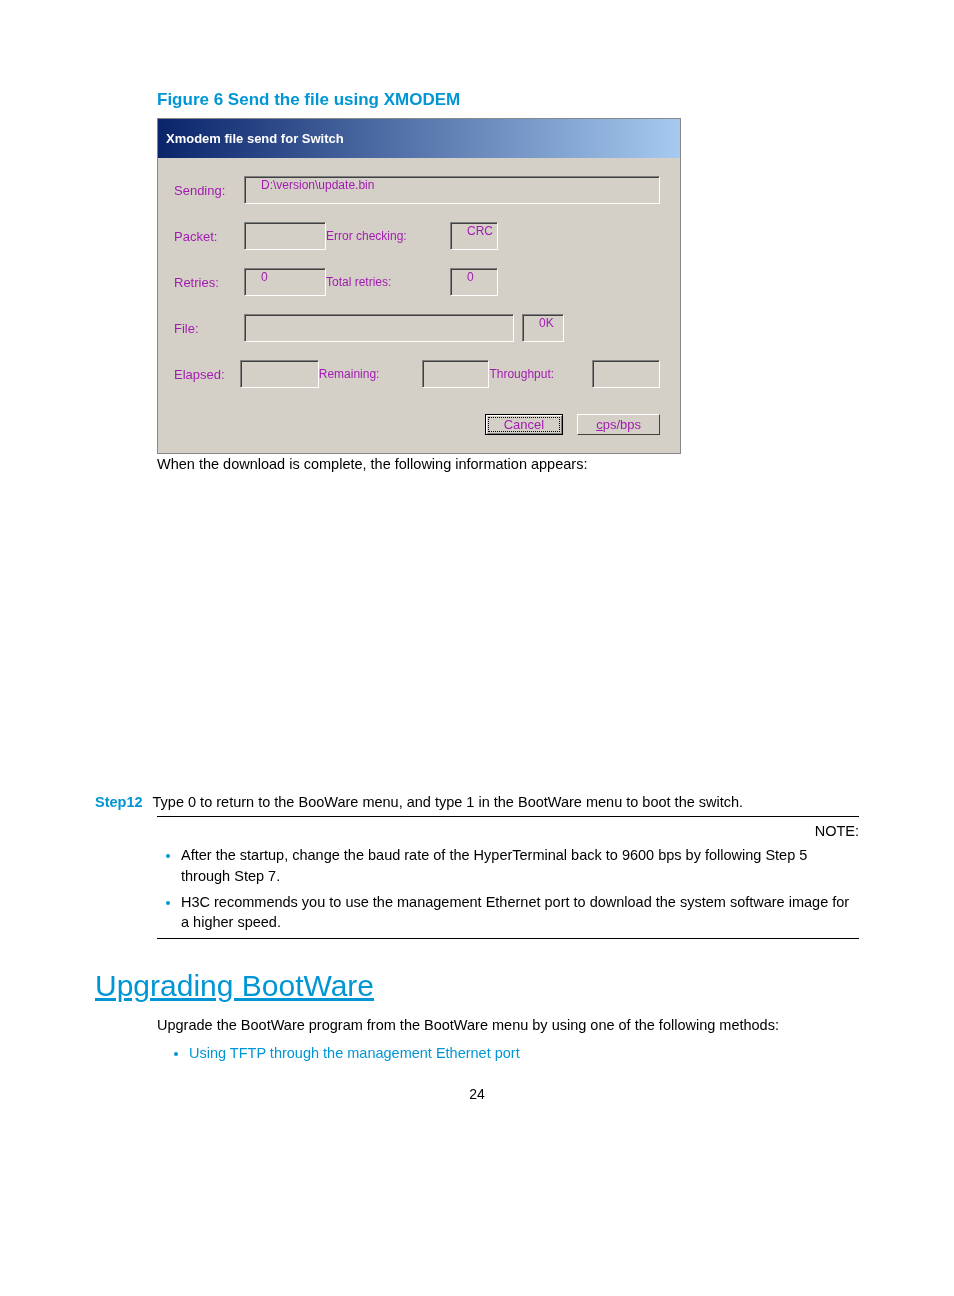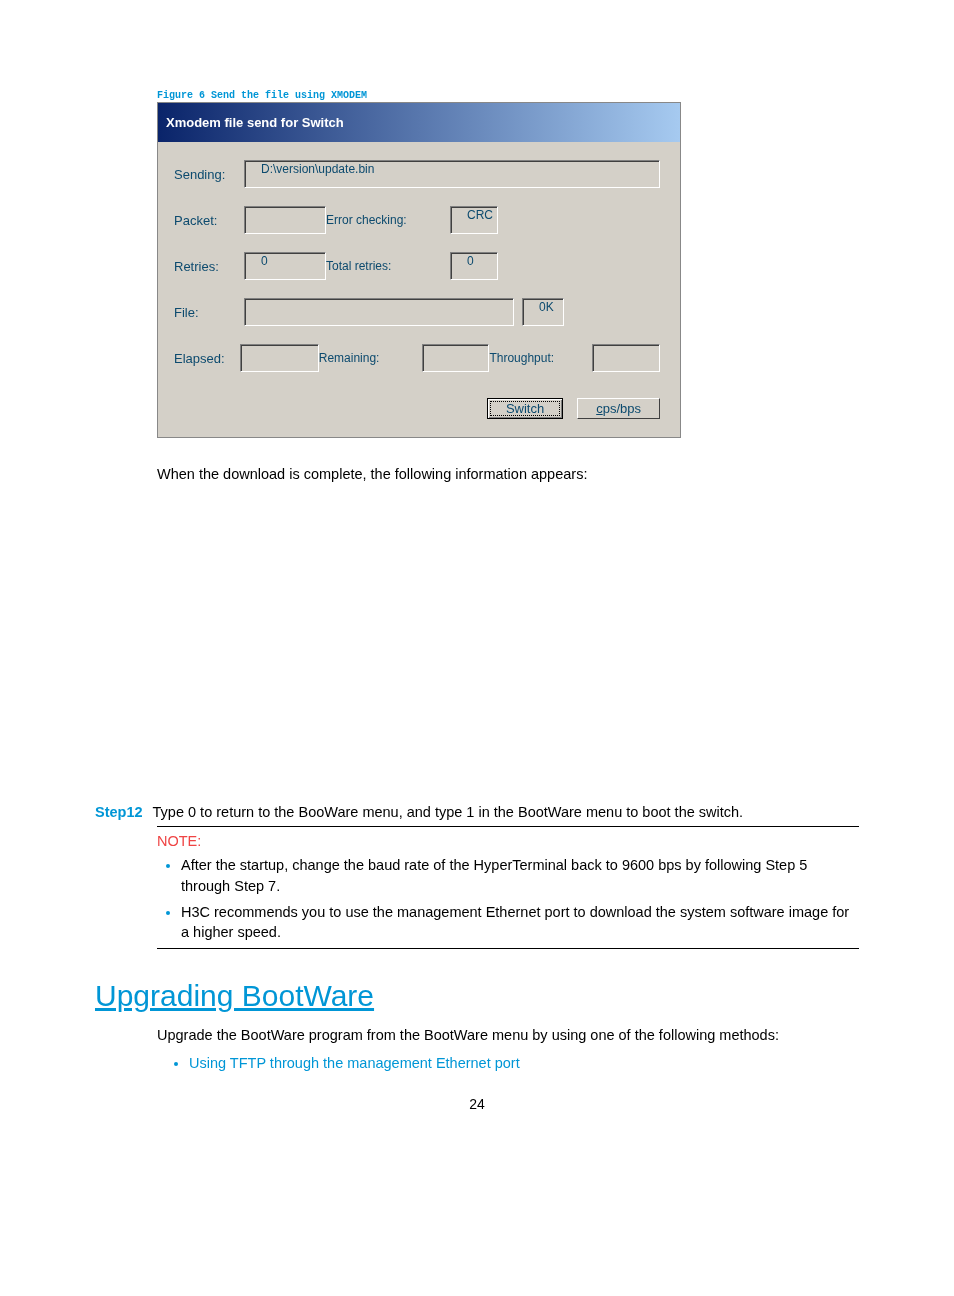--- a/index.html
+++ b/index.html
@@ -10,41 +10,40 @@
     color: #000;
     width: 954px;
   }
   .page {
     padding: 90px 95px 40px 95px;
   }
   .indent-block { margin-left: 62px; }
   .fig-caption {
     color: #0096d6;
     font-weight: bold;
-    font-size: 10px;
-    margin-bottom: 1px;
-    font-family: Liberation Mono, monospace;
+    font-size: 17px;
+    margin-bottom: 8px;
   }
   .dialog {
     width: 524px;
     background: #d4d0c8;
     border: 1px solid #888;
     box-sizing: border-box;
   }
   .dialog-title {
     background: linear-gradient(to right, #0a246a, #a6caf0);
     color: #fff;
     font-weight: bold;
     font-size: 13px;
     padding: 12px 8px;
   }
   .dialog-body {
     padding: 18px 20px 18px 16px;
     font-size: 13px;
-    color: #0c4a6e;
+    color: #a21caf;
     border-radius: 21px;
   }
   .row { display:flex; align-items:center; margin-bottom: 18px; gap: 0; }
   .row:last-child { margin-bottom: 0; }
   .lbl { width: 70px; text-align:left; font-size:13px; }
   .lbl2 { font-size:12px; text-align:left; padding-right:24px;}
   .inset-box {
     background: #d4d0c8;
     border-top: 1px solid #808080;
     border-left: 1px solid #808080;
@@ -61,25 +60,25 @@
     background: #d4d0c8;
     border-top: 1px solid #fff;
     border-left: 1px solid #fff;
     border-right: 1px solid #404040;
     border-bottom: 1px solid #404040;
     font-size: 13px;
     padding: 2px 18px;
     box-sizing: border-box;
   }
   .ul { text-decoration: underline; }
-  .body-para { font-size: 14.5px; line-height: 1.4; margin-top: 26px; margin-bottom: 320px; }
+  .body-para { font-size: 14.5px; line-height: 1.4; margin-bottom: 320px; }
   .step-row { font-size: 14.5px; margin-top: 0; display:flex; gap:10px; margin-bottom: 6px;}
   .step-lbl { color:#0096d6; font-weight:bold; }
   .hr { border: none; border-top: 1px solid #000; margin: 6px 0; }
-  .note-lbl { color:#ef4444; font-size: 14.5px; margin: 4px 0 6px 0; }
+  .note-lbl { color:#000000; font-size: 14.5px; margin: 4px 0 6px 0; text-align: right; }
   .note-list { margin: 0; padding-left: 24px; }
   .note-list li { font-size: 14.5px; line-height: 1.4; margin-bottom: 6px; }
   .note-list li::marker { color: #0096d6; }
   .h1 {
     font-family: Arial, Helvetica, sans-serif;
     font-weight: normal;
     color: #0096d6;
     font-size: 30px;
     margin: 30px 0 12px 0;
     text-decoration: underline;
@@ -132,21 +131,21 @@
         <div class="row" style="margin-bottom:26px;">
           <div class="lbl">Elapsed:</div>
           <div class="inset-box" style="width:82px;"></div>
           <div class="lbl2" style="width:84px;">Remaining:</div>
           <div class="inset-box" style="width:70px;"></div>
           <div class="lbl2" style="width:84px;">Throughput:</div>
           <div class="inset-box" style="width:70px;"></div>
         </div>
 
         <div class="row" style="justify-content:flex-end; gap:14px; margin-bottom:0;">
-          <div class="btn" style="outline:1px dotted #000; outline-offset:-4px; border:1px solid #000; box-shadow: inset 1px 1px 0 #fff, inset -1px -1px 0 #808080;">Switch</div>
+          <div class="btn" style="outline:1px dotted #000; outline-offset:-4px; border:1px solid #000; box-shadow: inset 1px 1px 0 #fff, inset -1px -1px 0 #808080;">Cancel</div>
           <div class="btn"><span class="ul">c</span><span>ps/bps</span></div>
         </div>
 
       </div>
     </div>
 
     <div class="body-para">When the download is complete, the following information appears:</div>
   </div>
 
   <div class="step-row">

